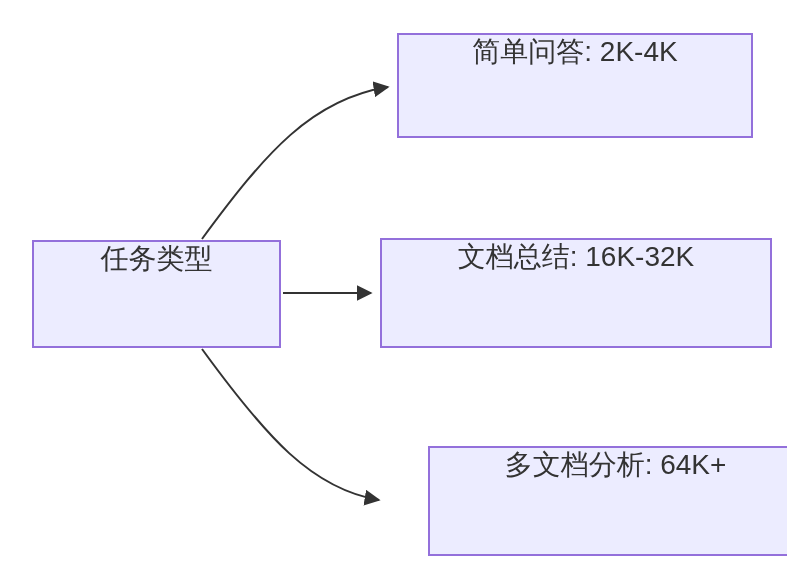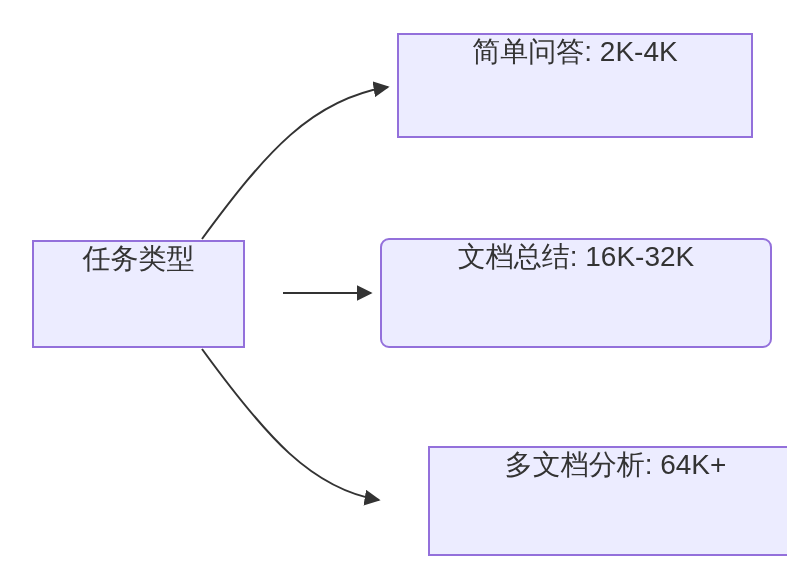--- a/index.html
+++ b/index.html
@@ -41,23 +41,23 @@
     background:var(--node-fill);
     border:2px solid var(--node-border);
     display:flex;
     align-items:flex-start;
     justify-content:center;
     color:var(--text);
     font-size:28px;
     line-height:1.2;
     white-space:nowrap;
   }
-  .node-root  {left:32px;  top:240px; width:213px; height:108px;}
+  .node-root  {left:32px;  top:240px; width:249px; height:108px;}
   .node-qa    {left:397px; top:33px;  width:356px; height:105px;}
-  .node-doc   {left:380px; top:238px; width:392px; height:110px;border-radius:9px;}
+  .node-doc   {left:380px; top:238px; width:392px; height:110px;}
   .node-multi {left:388px; top:446px; width:375px; height:110px;margin-left:40px;}
 </style>
 </head>
 <body>
 
 <div class="canvas">
 
   <svg class="edges" viewBox="0 0 787 572" xmlns="http://www.w3.org/2000/svg" aria-hidden="true">
     <defs>
       <marker id="arrowhead" viewBox="0 0 10 10" refX="9" refY="5" markerWidth="8" markerHeight="8" orient="auto">

